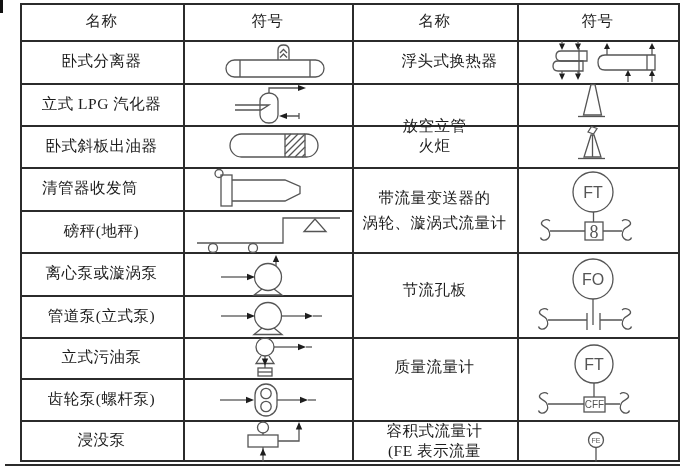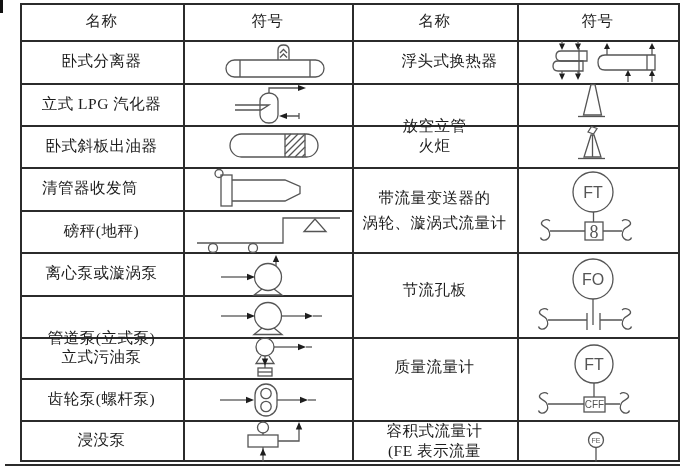--- a/index.html
+++ b/index.html
@@ -68,21 +68,21 @@
     </div>
   <div class="cell" style="left:20px;top:167px;width:140px;height:43px;">
       <span>清管器收发筒</span>
     </div>
   <div class="cell" style="left:20px;top:210px;width:163px;height:42px;">
       <span>磅秤(地秤)</span>
     </div>
   <div class="cell" style="left:20px;top:252px;width:163px;height:43px;">
       <span>离心泵或漩涡泵</span>
     </div>
-  <div class="cell" style="left:20px;top:309px;width:163px;height:58px;">
+  <div class="cell" style="left:20px;top:287px;width:163px;height:58px;">
       <span>管道泵(立式泵)</span>
     </div>
   <div class="cell" style="left:20px;top:337px;width:163px;height:41px;">
       <span>立式污油泵</span>
     </div>
   <div class="cell" style="left:20px;top:378px;width:163px;height:42px;">
       <span>齿轮泵(螺杆泵)</span>
     </div>
   <div class="cell" style="left:20px;top:420px;width:163px;height:41px;border-radius:19px;">
       <span>浸没泵</span>

